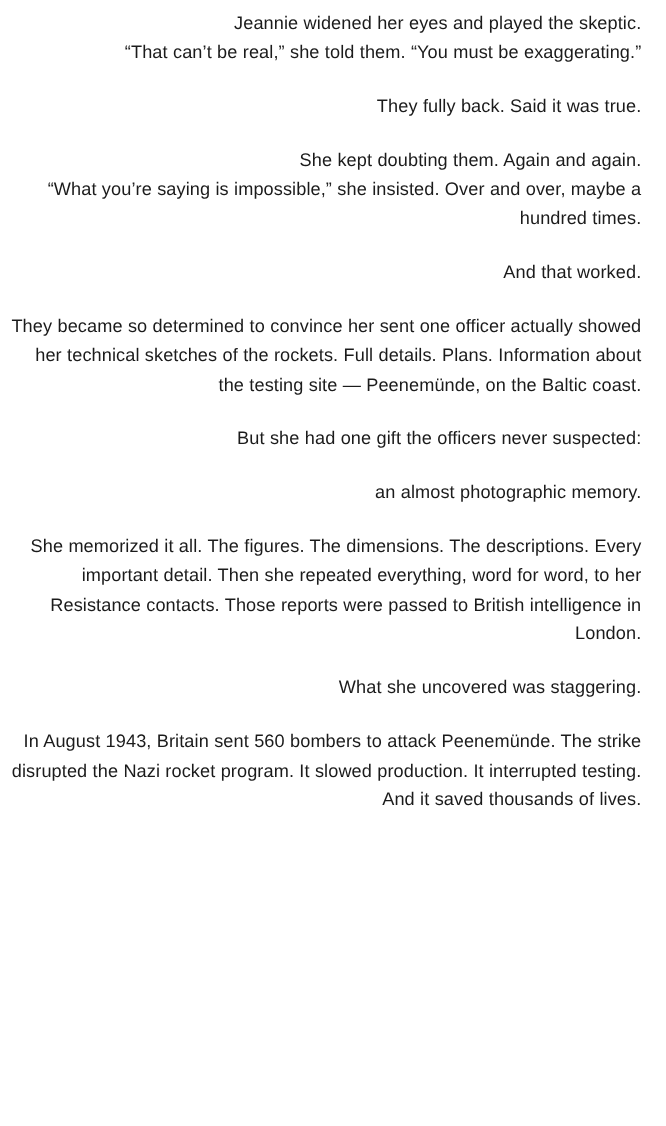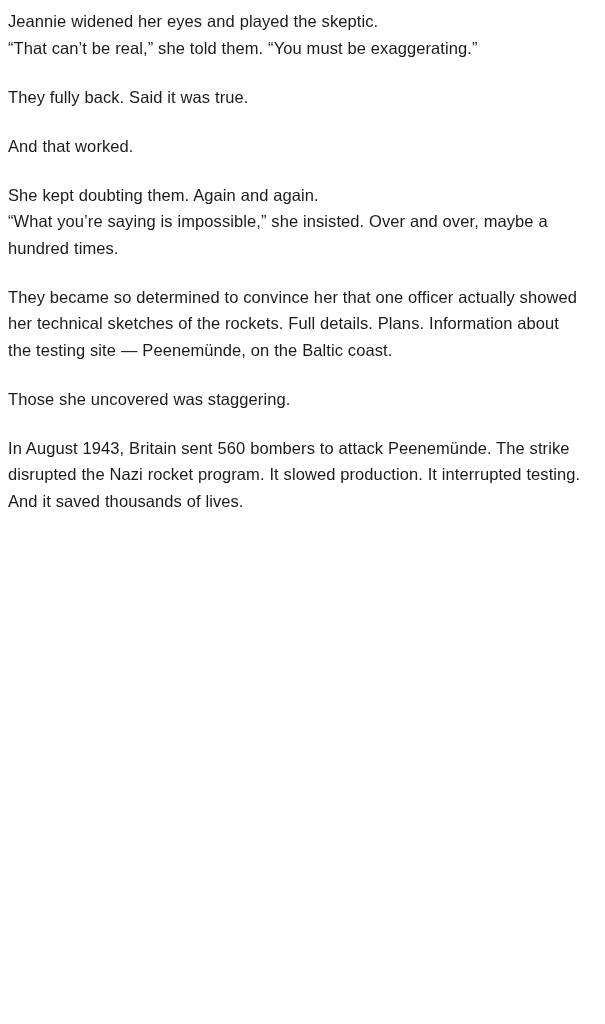--- a/index.html
+++ b/index.html
@@ -24,31 +24,35 @@
   .article {
     display: block;
   }
   .para {
     font-size: 16.5px;
     line-height: 26.5px;
     color: #1b1b1b;
     margin: 0 0 22.5px 0;
     letter-spacing: 0.005em;
     word-spacing: 0.01em;
+    text-align: right;
   }
   .para:last-child {
     margin-bottom: 0;
   }
 </style>
 </head>
 <body>
 
 <div class="page">
   <article class="article">
     <p class="para">Jeannie widened her eyes and played the skeptic.<br>“That can’t be real,” she told them. “You must be exaggerating.”</p>
     <p class="para">They fully back. Said it was true.</p>
+    <p class="para">She kept doubting them. Again and again.<br>“What you’re saying is impossible,” she insisted. Over and over, maybe a hundred times.</p>
     <p class="para">And that worked.</p>
-    <p class="para">She kept doubting them. Again and again.<br>“What you’re saying is impossible,” she insisted. Over and over, maybe a hundred times.</p>
-    <p class="para">They became so determined to convince her that one officer actually showed her technical sketches of the rockets. Full details. Plans. Information about the testing site — Peenemünde, on the Baltic coast.</p>
-    <p class="para">Those she uncovered was staggering.</p>
+    <p class="para">They became so determined to convince her sent one officer actually showed her technical sketches of the rockets. Full details. Plans. Information about the testing site — Peenemünde, on the Baltic coast.</p>
+    <p class="para">But she had one gift the officers never suspected:</p>
+    <p class="para">an almost photographic memory.</p>
+    <p class="para">She memorized it all. The figures. The dimensions. The descriptions. Every important detail. Then she repeated everything, word for word, to her Resistance contacts. Those reports were passed to British intelligence in London.</p>
+    <p class="para">What she uncovered was staggering.</p>
     <p class="para">In August 1943, Britain sent 560 bombers to attack Peenemünde. The strike disrupted the Nazi rocket program. It slowed production. It interrupted testing. And it saved thousands of lives.</p>
   </article>
 </div>
 
 </body></html>

